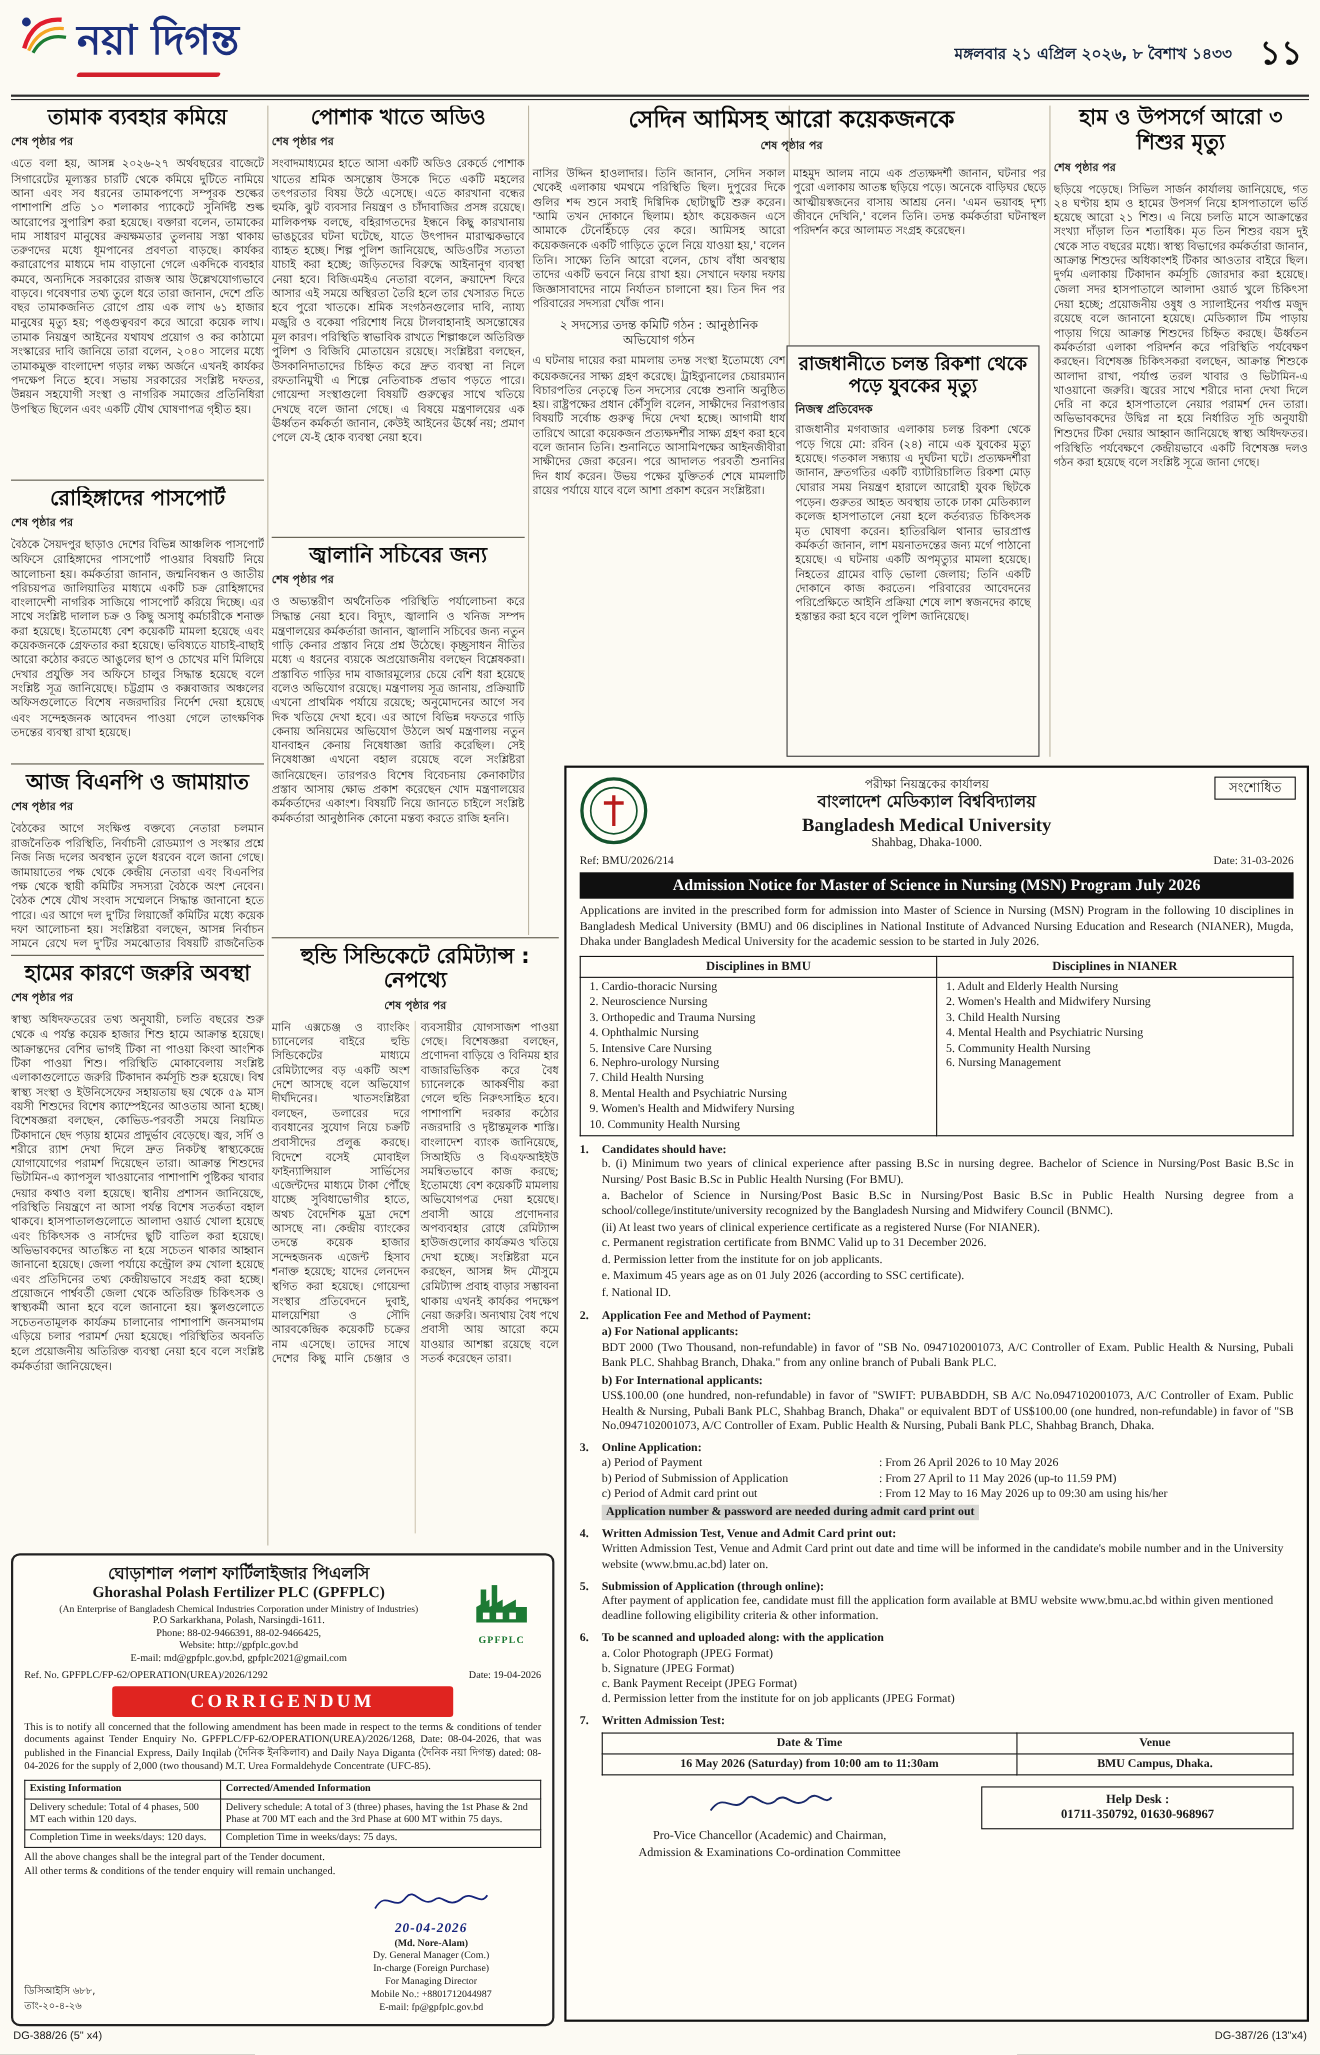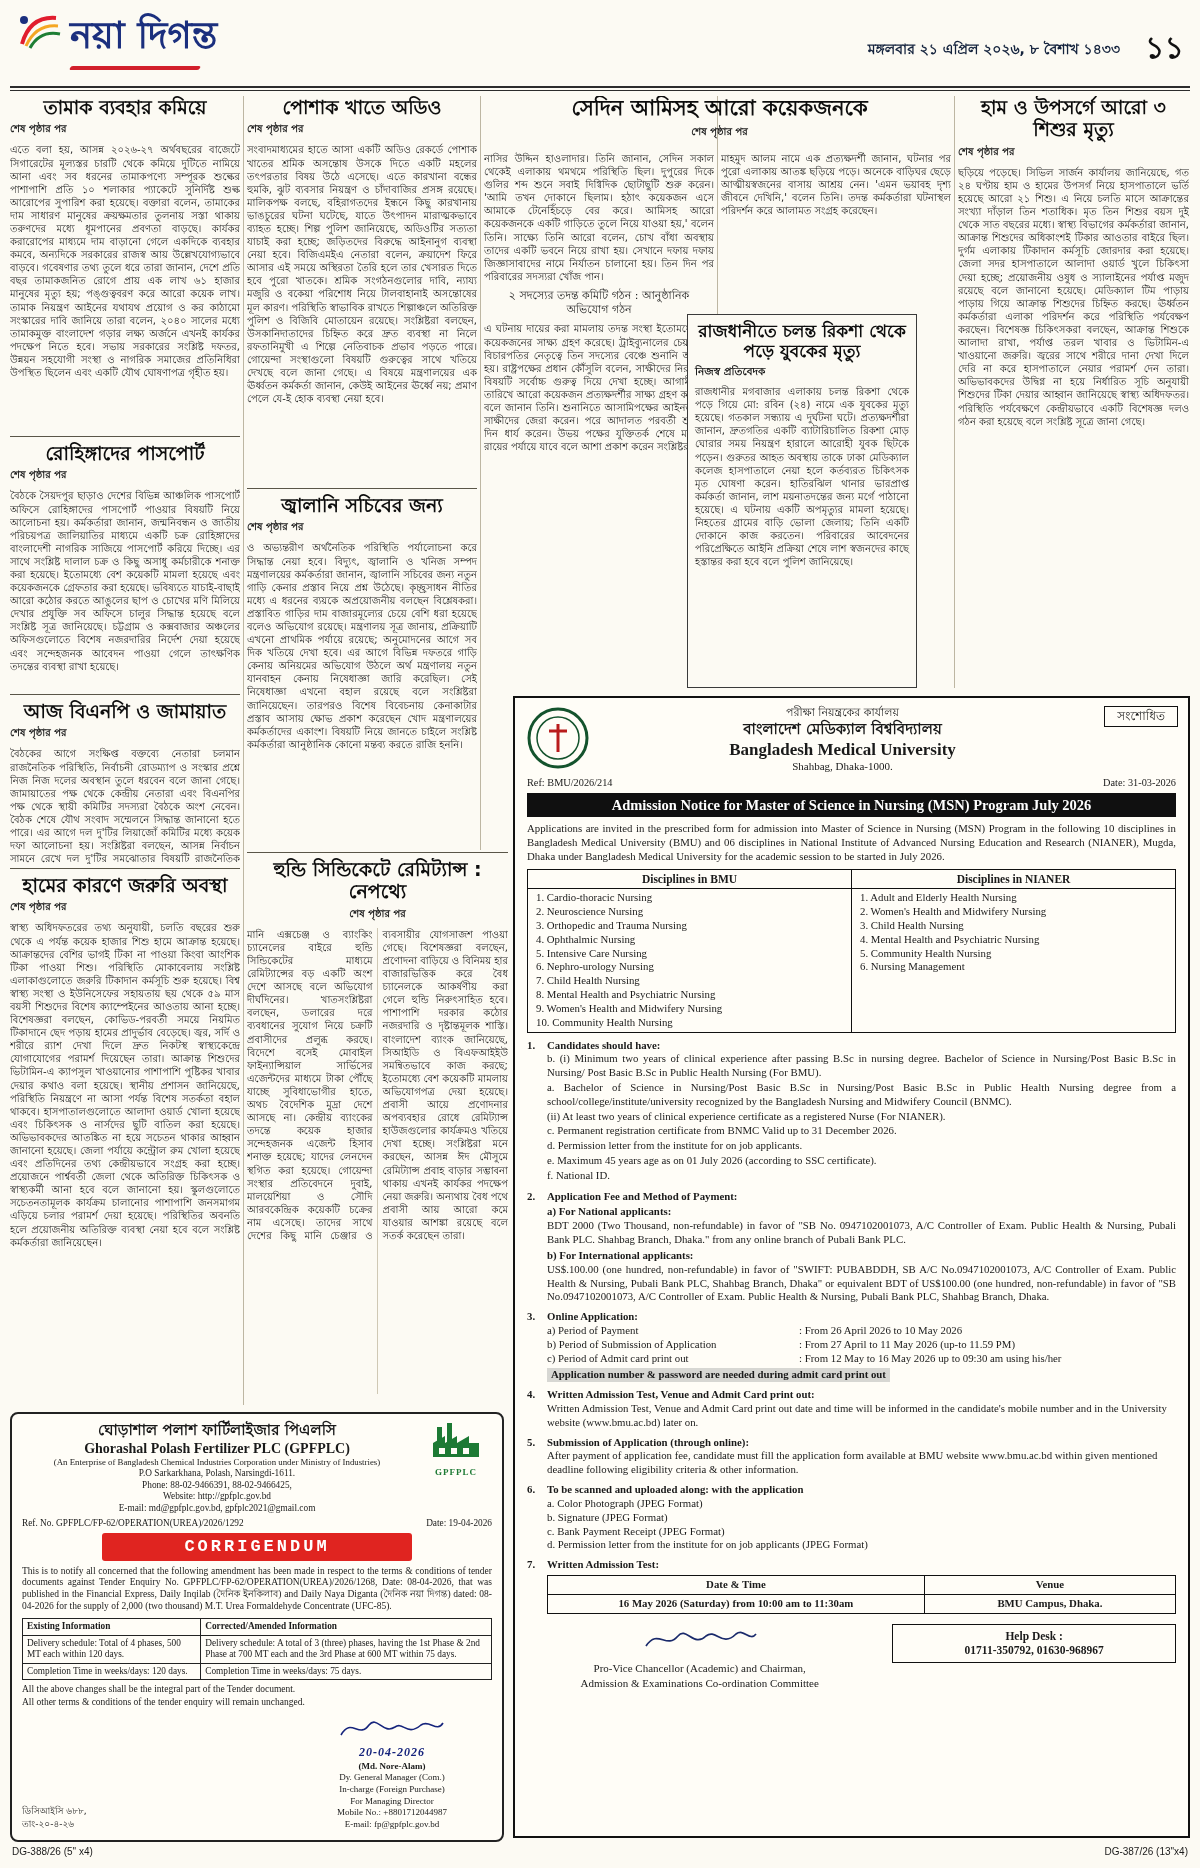--- a/index.html
+++ b/index.html
@@ -29,32 +29,32 @@
   .abody{font-size:10px;line-height:1.31;text-align:justify;color:#1d1d1d}
   .byline{font-size:10.5px;font-weight:bold;margin:3px 0 4px}
   .subhead{font-size:11px;font-weight:normal;text-align:center;margin:6px 4px;line-height:1.25}
   .cols2{column-count:2;column-gap:10px;column-rule:1px solid #cfc8b4}
   .vrule{position:absolute;width:1px;background:#bdb6a2}
   .hrule{position:absolute;height:1px;background:#5a5648}
   .boxed{border:1px solid #3a3a3a;padding:6px 7px;background:#fcfaf3}
   
   .gpf{position:absolute;left:10px;top:1412px;width:494px;height:430px;border:2px solid #222;
        border-radius:8px;padding:7px 10px;background:#fffdf7;font-size:9.5px;line-height:1.25}
-  .gpf-head{display:flex;align-items:flex-start;gap:8px}
+  .gpf-head{display:flex;align-items:center;gap:8px}
   .gpf-head-center{flex:1;text-align:center}
   .gpf-bn{font-family:"DejaVu Sans",sans-serif;font-size:15px;font-weight:bold}
   .gpf-en{font-size:14px;font-weight:bold}
   .gpf-sub{font-size:8.8px}
   .gpf-line{font-size:9.3px}
   .gpf-logo{width:72px;text-align:center;flex:none}
   .gpf-logo-label{font-size:9px;font-weight:bold;color:#1d7a34;letter-spacing:1px}
   .gpf-ref{display:flex;justify-content:space-between;margin-top:3px;font-size:9.3px}
   .corr-banner{width:310px;margin:4px auto 5px;background:#e02420;color:#fff;text-align:center;
                font-weight:bold;font-size:17px;letter-spacing:3px;padding:3px 0;border-radius:3px;
-               font-family:Liberation Mono, monospace}
+               font-family:Liberation Serif, serif}
   .gpf-body{text-align:justify}
   .gpf table{width:100%;border-collapse:collapse;margin:5px 0 4px;font-size:9.3px}
   .gpf th,.gpf td{border:1px solid #222;padding:2px 4px;vertical-align:top;text-align:left;font-weight:normal}
   .gpf th{font-weight:bold}
   .gpf-notes div{margin-top:1px}
   .gpf-bottom{display:flex;justify-content:space-between;align-items:flex-end;margin-top:6px}
   .gpf-bl{font-family:"DejaVu Sans",sans-serif;font-size:9px;line-height:1.4}
   .gpf-sign{text-align:center;font-size:9px;line-height:1.3;width:200px}
   .hand-date{font-family:"Liberation Serif",serif;font-style:italic;color:#16247c;font-size:12px;
              font-weight:bold;letter-spacing:1px}
@@ -181,21 +181,21 @@
   <div class="art" style="left:484px;top:152px;width:230px;height:536px">
     <div class="abody">নাসির উদ্দিন হাওলাদার। তিনি জানান, সেদিন সকাল থেকেই এলাকায় থমথমে পরিস্থিতি ছিল। দুপুরের দিকে গুলির শব্দ শুনে সবাই দিগ্বিদিক ছোটাছুটি শুরু করেন। 'আমি তখন দোকানে ছিলাম। হঠাৎ কয়েকজন এসে আমাকে টেনেহিঁচড়ে বের করে। আমিসহ আরো কয়েকজনকে একটি গাড়িতে তুলে নিয়ে যাওয়া হয়,' বলেন তিনি। সাক্ষ্যে তিনি আরো বলেন, চোখ বাঁধা অবস্থায় তাদের একটি ভবনে নিয়ে রাখা হয়। সেখানে দফায় দফায় জিজ্ঞাসাবাদের নামে নির্যাতন চালানো হয়। তিন দিন পর পরিবারের সদস্যরা খোঁজ পান।</div>
     <div class="subhead">২ সদস্যের তদন্ত কমিটি গঠন : আনুষ্ঠানিক অভিযোগ গঠন</div>
     <div class="abody">এ ঘটনায় দায়ের করা মামলায় তদন্ত সংস্থা ইতোমধ্যে বেশ কয়েকজনের সাক্ষ্য গ্রহণ করেছে। ট্রাইব্যুনালের চেয়ারম্যান বিচারপতির নেতৃত্বে তিন সদস্যের বেঞ্চে শুনানি অনুষ্ঠিত হয়। রাষ্ট্রপক্ষের প্রধান কৌঁসুলি বলেন, সাক্ষীদের নিরাপত্তার বিষয়টি সর্বোচ্চ গুরুত্ব দিয়ে দেখা হচ্ছে। আগামী ধার্য তারিখে আরো কয়েকজন প্রত্যক্ষদর্শীর সাক্ষ্য গ্রহণ করা হবে বলে জানান তিনি। শুনানিতে আসামিপক্ষের আইনজীবীরা সাক্ষীদের জেরা করেন। পরে আদালত পরবর্তী শুনানির দিন ধার্য করেন। উভয় পক্ষের যুক্তিতর্ক শেষে মামলাটি রায়ের পর্যায়ে যাবে বলে আশা প্রকাশ করেন সংশ্লিষ্টরা।</div>
   </div>
 
   <div class="art" style="left:721px;top:152px;width:230px;height:156px">
     <div class="abody">মাহমুদ আলম নামে এক প্রত্যক্ষদর্শী জানান, ঘটনার পর পুরো এলাকায় আতঙ্ক ছড়িয়ে পড়ে। অনেকে বাড়িঘর ছেড়ে আত্মীয়স্বজনের বাসায় আশ্রয় নেন। 'এমন ভয়াবহ দৃশ্য জীবনে দেখিনি,' বলেন তিনি। তদন্ত কর্মকর্তারা ঘটনাস্থল পরিদর্শন করে আলামত সংগ্রহ করেছেন।</div>
   </div>
 
-  <article class="art boxed" style="left:687px;top:314px;width:230px;height:374px">
+  <article class="art boxed" style="left:715px;top:314px;width:230px;height:374px">
     <h2 class="h18">রাজধানীতে চলন্ত রিকশা থেকে পড়ে যুবকের মৃত্যু</h2>
     <div class="byline">নিজস্ব প্রতিবেদক</div>
     <div class="abody">রাজধানীর মগবাজার এলাকায় চলন্ত রিকশা থেকে পড়ে গিয়ে মো: রবিন (২৪) নামে এক যুবকের মৃত্যু হয়েছে। গতকাল সন্ধ্যায় এ দুর্ঘটনা ঘটে। প্রত্যক্ষদর্শীরা জানান, দ্রুতগতির একটি ব্যাটারিচালিত রিকশা মোড় ঘোরার সময় নিয়ন্ত্রণ হারালে আরোহী যুবক ছিটকে পড়েন। গুরুতর আহত অবস্থায় তাকে ঢাকা মেডিক্যাল কলেজ হাসপাতালে নেয়া হলে কর্তব্যরত চিকিৎসক মৃত ঘোষণা করেন। হাতিরঝিল থানার ভারপ্রাপ্ত কর্মকর্তা জানান, লাশ ময়নাতদন্তের জন্য মর্গে পাঠানো হয়েছে। এ ঘটনায় একটি অপমৃত্যুর মামলা হয়েছে। নিহতের গ্রামের বাড়ি ভোলা জেলায়; তিনি একটি দোকানে কাজ করতেন। পরিবারের আবেদনের পরিপ্রেক্ষিতে আইনি প্রক্রিয়া শেষে লাশ স্বজনদের কাছে হস্তান্তর করা হবে বলে পুলিশ জানিয়েছে।</div>
   </article>
 
   <article class="art" style="left:958px;top:96px;width:231px;height:592px">
     <h2 class="h20">হাম ও উপসর্গে আরো ৩ শিশুর মৃত্যু</h2>
     <div class="cont">শেষ পৃষ্ঠার পর</div>
     <div class="abody">ছড়িয়ে পড়েছে। সিভিল সার্জন কার্যালয় জানিয়েছে, গত ২৪ ঘণ্টায় হাম ও হামের উপসর্গ নিয়ে হাসপাতালে ভর্তি হয়েছে আরো ২১ শিশু। এ নিয়ে চলতি মাসে আক্রান্তের সংখ্যা দাঁড়াল তিন শতাধিক। মৃত তিন শিশুর বয়স দুই থেকে সাত বছরের মধ্যে। স্বাস্থ্য বিভাগের কর্মকর্তারা জানান, আক্রান্ত শিশুদের অধিকাংশই টিকার আওতার বাইরে ছিল। দুর্গম এলাকায় টিকাদান কর্মসূচি জোরদার করা হয়েছে। জেলা সদর হাসপাতালে আলাদা ওয়ার্ড খুলে চিকিৎসা দেয়া হচ্ছে; প্রয়োজনীয় ওষুধ ও স্যালাইনের পর্যাপ্ত মজুদ রয়েছে বলে জানানো হয়েছে। মেডিক্যাল টিম পাড়ায় পাড়ায় গিয়ে আক্রান্ত শিশুদের চিহ্নিত করছে। ঊর্ধ্বতন কর্মকর্তারা এলাকা পরিদর্শন করে পরিস্থিতি পর্যবেক্ষণ করছেন। বিশেষজ্ঞ চিকিৎসকরা বলছেন, আক্রান্ত শিশুকে আলাদা রাখা, পর্যাপ্ত তরল খাবার ও ভিটামিন-এ খাওয়ানো জরুরি। জ্বরের সাথে শরীরে দানা দেখা দিলে দেরি না করে হাসপাতালে নেয়ার পরামর্শ দেন তারা। অভিভাবকদের উদ্বিগ্ন না হয়ে নির্ধারিত সূচি অনুযায়ী শিশুদের টিকা দেয়ার আহ্বান জানিয়েছে স্বাস্থ্য অধিদফতর। পরিস্থিতি পর্যবেক্ষণে কেন্দ্রীয়ভাবে একটি বিশেষজ্ঞ দলও গঠন করা হয়েছে বলে সংশ্লিষ্ট সূত্রে জানা গেছে।</div>
   </article>

